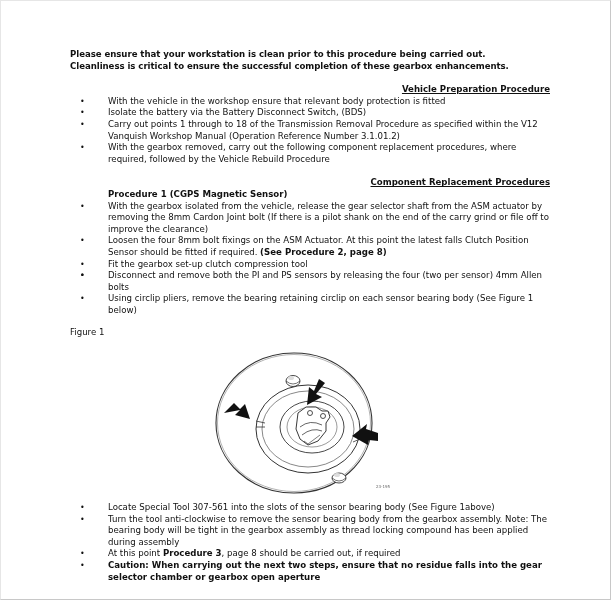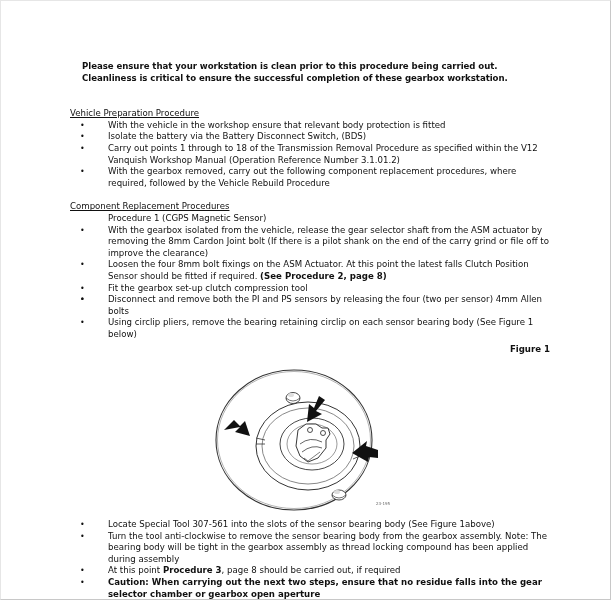--- a/index.html
+++ b/index.html
@@ -7,49 +7,49 @@
     .page {
       position: absolute; left: 0; top: 0; width: 609px; height: 598px;
       border: 1px solid #c8c8c8; border-top-color: #e6e6e6; border-left-color: #e6e6e6;
       background: #fff;
       font-family: "DejaVu Sans", sans-serif;
       color: #111;
       font-size: 8.6px;
       line-height: 11.6px;
     }
     .content { position: absolute; left: 69px; top: 48px; width: 480px; }
-    .intro { font-weight: bold; margin: 12px; letter-spacing: -0.05px; }
+    .intro { font-weight: bold; margin: 0; letter-spacing: -0.05px; }
     .intro div { white-space: nowrap; }
     .section-heading {
-      font-weight: normal; text-decoration: underline; margin: 0; white-space: nowrap;
+      font-weight: bold; text-decoration: underline; margin: 0; white-space: nowrap; text-align: right;
     }
     ul.bullets { list-style: none; margin: 0; padding: 0; }
     ul.bullets li { position: relative; padding-left: 38px; }
     ul.bullets li .bullet {
       position: absolute; left: 10px; top: 0; font-size: 8px;
     }
     .bold { font-weight: bold; }
-    .proc-title { font-weight: normal; padding-left: 38px; white-space: nowrap; }
-    .figure-title { text-align: right; font-weight: bold; margin-top: 4px; }
+    .proc-title { font-weight: bold; padding-left: 38px; white-space: nowrap; }
+    .figure-title { text-align: left; font-weight: normal; margin-top: 11px; }
     .figure { position: relative; width: 480px; height: 163px; }
     .figure svg { position: absolute; left: 140px; top: 2px; }
     .fig-code {
       position: absolute; left: 306px; top: 145px;
       font-size: 4px; color: #666; line-height: 5px;
     }
   </style>
 </head>
 <body>
 
 <div class="page">
   <div class="content">
 
     <div class="intro">
       <div>Please ensure that your workstation is clean prior to this procedure being carried out.</div>
-      <div>Cleanliness is critical to ensure the successful completion of these gearbox workstation.</div>
+      <div>Cleanliness is critical to ensure the successful completion of these gearbox enhancements.</div>
     </div>
 
     <div style="height:12px"></div>
 
     <div class="section-heading">Vehicle Preparation Procedure</div>
     <ul class="bullets">
       <li><span class="bullet">•</span><span>With the vehicle in the workshop ensure that relevant body protection is fitted</span></li>
       <li><span class="bullet">•</span><span>Isolate the battery via the Battery Disconnect Switch, (BDS)</span></li>
       <li><span class="bullet">•</span><span>Carry out points 1 through to 18 of the Transmission Removal Procedure as specified within the V12 Vanquish Workshop Manual (Operation Reference Number 3.1.01.2)</span></li>
       <li><span class="bullet">•</span><span>With the gearbox removed, carry out the following component replacement procedures, where required, followed by the Vehicle Rebuild Procedure</span></li>

